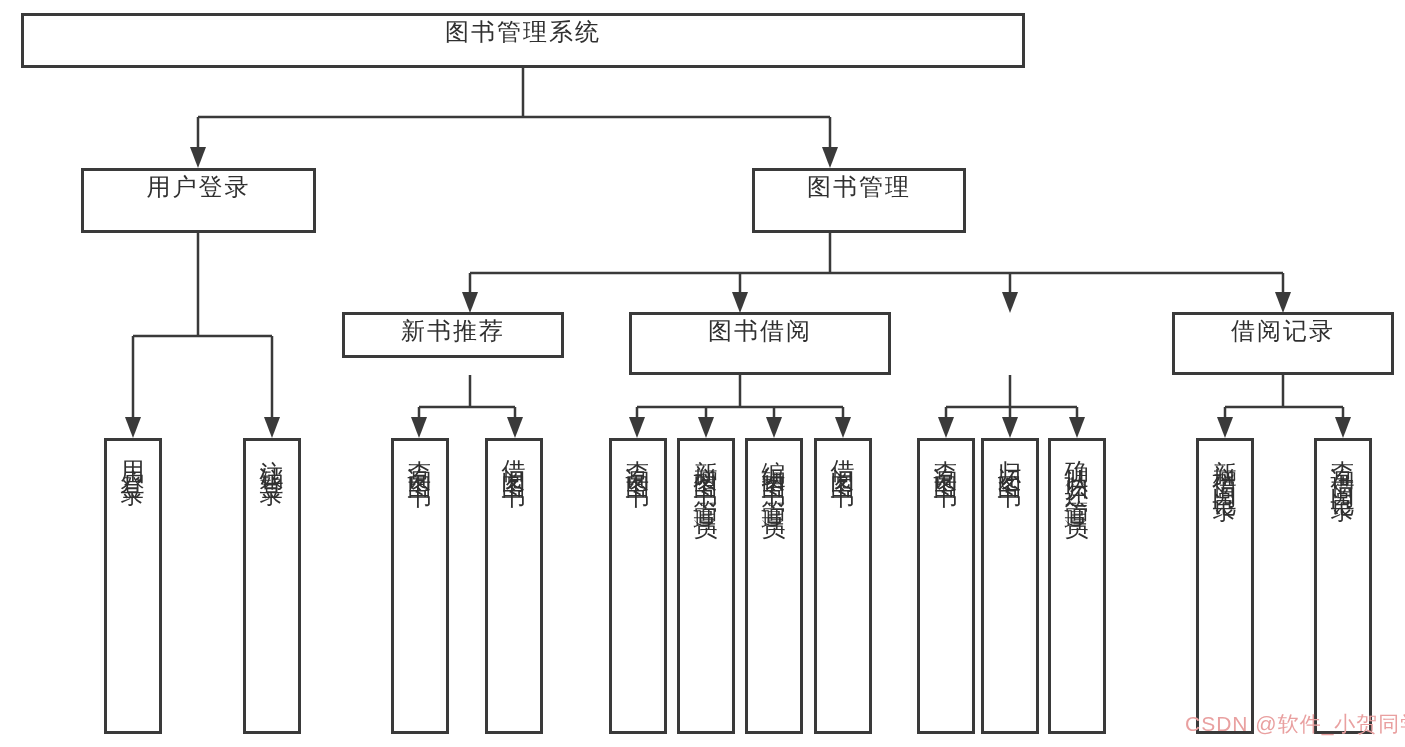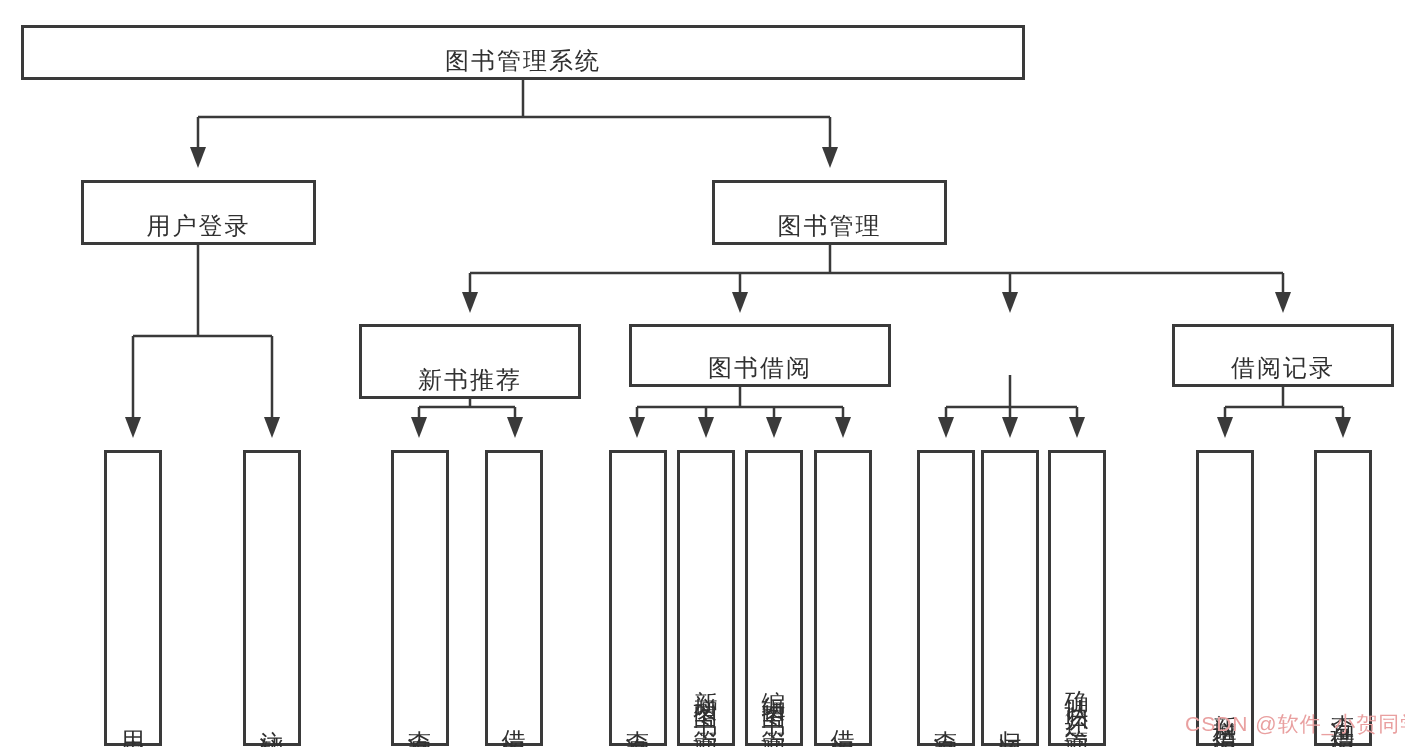--- a/index.html
+++ b/index.html
@@ -17,23 +17,22 @@
     overflow:hidden;
   }
   svg.wires{position:absolute;left:0;top:0;z-index:1;}
   .ln{stroke:var(--line);stroke-width:2.5;fill:none;}
   .ah{fill:var(--line);stroke:none;}
   .box{
     position:absolute;z-index:2;
     background:#fff;
     border:3px solid var(--line);
     box-sizing:border-box;
-    display:flex;align-items:flex-end;justify-content:center;
+    display:flex;align-items:flex-start;justify-content:center;
     color:var(--text);
-    margin-top:12px;
   }
   .hbox span{font-size:24px;letter-spacing:2px;white-space:nowrap;}
   .vbox{top:438px;width:58px;height:296px;}
   .vbox span{
     writing-mode:vertical-rl;
     text-orientation:mixed;
     font-size:24px;
     letter-spacing:8px;
     line-height:1.3;
     white-space:nowrap;
@@ -88,25 +87,25 @@
     <polygon class="ah" points="1335,417 1351,417 1343,438"></polygon>
   </svg>
 
   <div class="box hbox" style="left:21px;top:13px;width:1004px;height:55px">
     <span>图书管理系统</span>
   </div>
 
   <div class="box hbox" style="left:81px;top:168px;width:235px;height:65px">
     <span>用户登录</span>
   </div>
-  <div class="box hbox" style="left:712px;top:168px;width:235px;height:65px">
+  <div class="box hbox" style="left:752px;top:168px;width:214px;height:65px">
     <span>图书管理</span>
   </div>
 
-  <div class="box hbox" style="left:359px;top:312px;width:222px;height:75px">
+  <div class="box hbox" style="left:342px;top:312px;width:222px;height:46px">
     <span>新书推荐</span>
   </div>
   <div class="box hbox" style="left:629px;top:312px;width:262px;height:63px">
     <span>图书借阅</span>
   </div>
   <div class="box hbox" style="left:1172px;top:312px;width:222px;height:63px">
     <span>借阅记录</span>
   </div>
 
   <div class="box vbox" style="left:104px">

